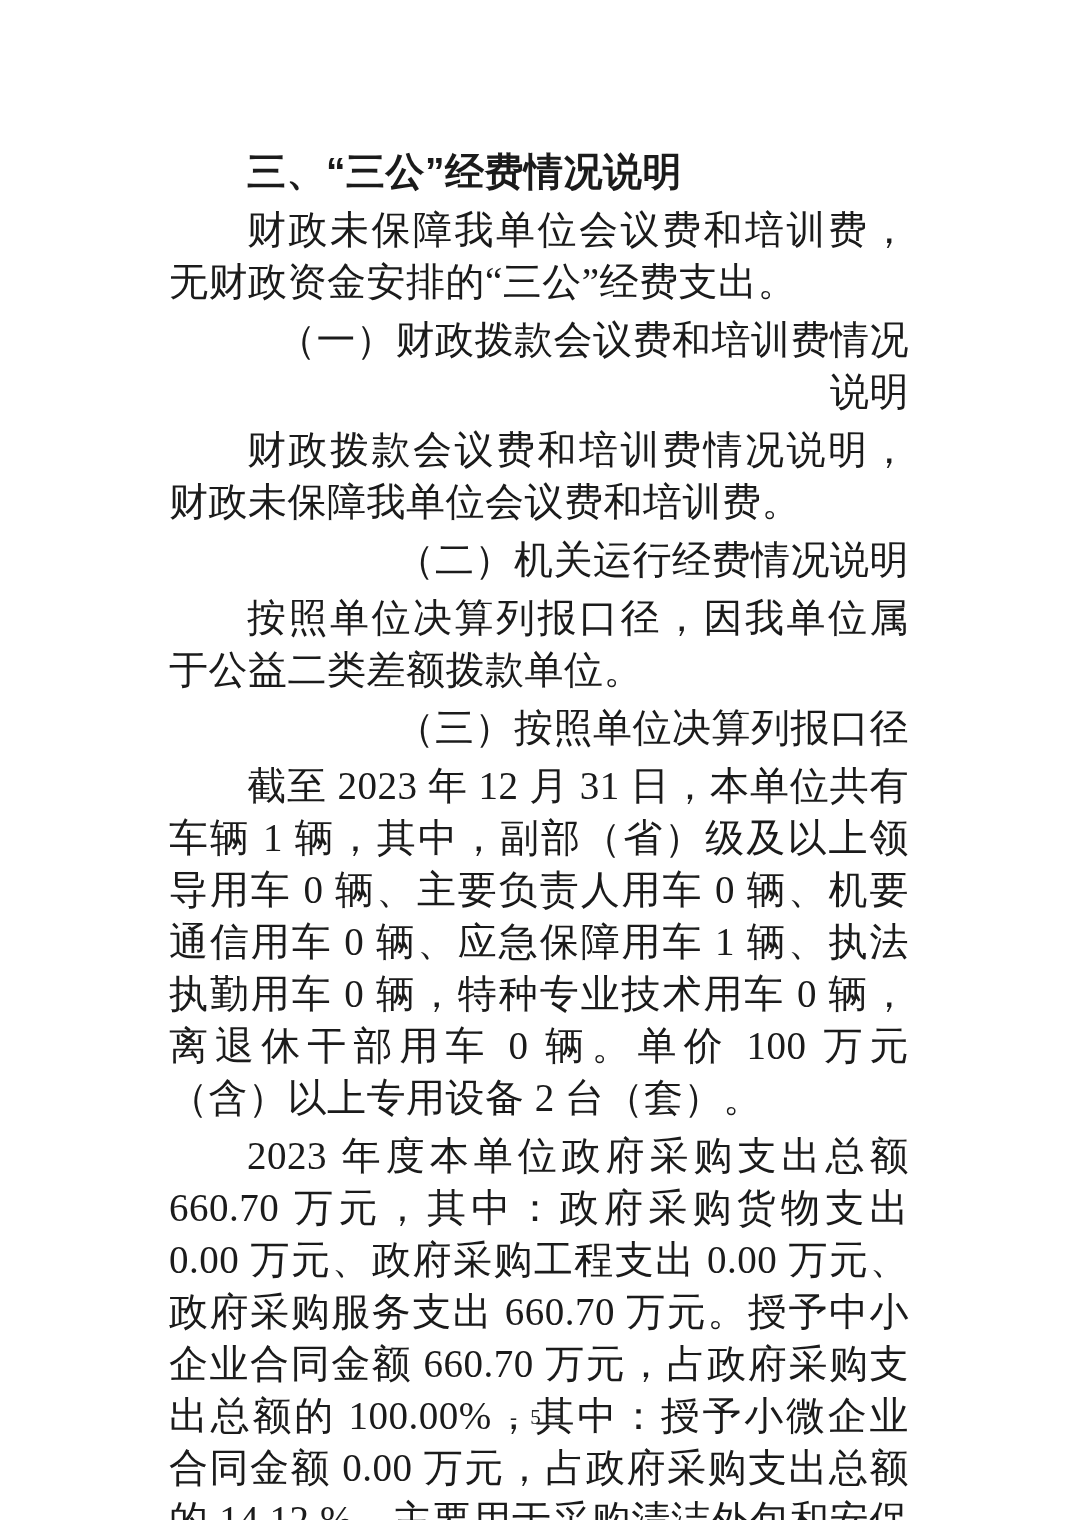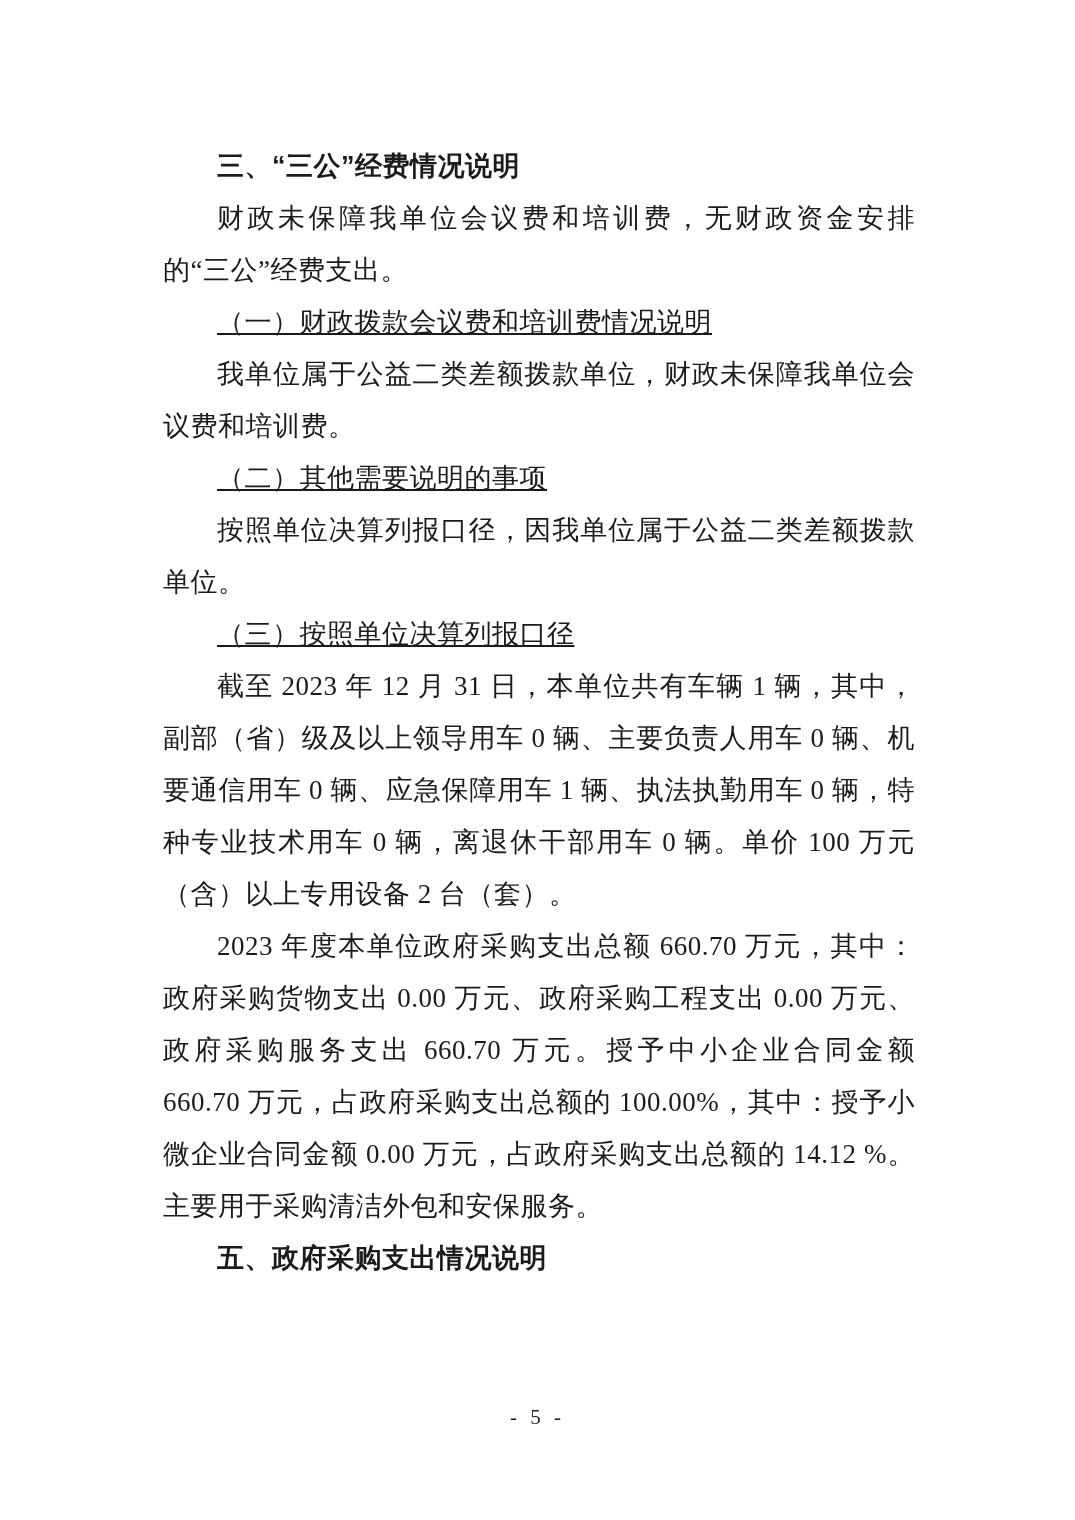--- a/index.html
+++ b/index.html
@@ -19,61 +19,60 @@
     position: absolute;
     top: 0;
     left: 0;
     width: 1075px;
     height: 1520px;
     box-sizing: border-box;
     padding: 140px 160px 0 163px;
     background: #ffffff;
   }
   .page p {
-    margin: 0;
-    font-size: 27px;
+    margin: 6px;
+    font-size: 39px;
     line-height: 52px;
     text-indent: 2em;
     letter-spacing: 0.5px;
   }
   .body-para {
     text-align: justify;
     text-justify: inter-character;
   }
   .heading {
     font-family: "Liberation Sans", sans-serif;
     font-weight: 700;
     text-align: left;
     letter-spacing: 1px;
   }
   .subheading {
-    text-align: left;
-    text-decoration: underline;
+    text-align: right;
   }
   .footer {
     position: absolute;
     top: 1402px;
     left: 0;
     width: 1075px;
     text-align: center;
     font-size: 21px;
     line-height: 30px;
     letter-spacing: 4px;
     color: #222222;
   }
 </style>
 </head>
 <body>
 
 <div class="page">
   <p class="heading">三、“三公”经费情况说明</p>
   <p class="body-para">财政未保障我单位会议费和培训费，无财政资金安排的“三公”经费支出。</p>
   <p class="subheading">（一）财政拨款会议费和培训费情况说明</p>
-  <p class="body-para">我单位属于公益二类差额拨款单位，财政未保障我单位会议费和培训费。</p>
-  <p class="subheading">（二）其他需要说明的事项</p>
+  <p class="body-para">财政拨款会议费和培训费情况说明，财政未保障我单位会议费和培训费。</p>
+  <p class="subheading">（二）机关运行经费情况说明</p>
   <p class="body-para">按照单位决算列报口径，因我单位属于公益二类差额拨款单位。</p>
   <p class="subheading">（三）按照单位决算列报口径</p>
   <p class="body-para">截至 2023 年 12 月 31 日，本单位共有车辆 1 辆，其中，副部（省）级及以上领导用车 0 辆、主要负责人用车 0 辆、机要通信用车 0 辆、应急保障用车 1 辆、执法执勤用车 0 辆，特种专业技术用车 0 辆，离退休干部用车 0 辆。单价 100 万元（含）以上专用设备 2 台（套）。</p>
   <p class="body-para">2023 年度本单位政府采购支出总额 660.70 万元，其中：政府采购货物支出 0.00 万元、政府采购工程支出 0.00 万元、政府采购服务支出 660.70 万元。授予中小企业合同金额 660.70 万元，占政府采购支出总额的 100.00%，其中：授予小微企业合同金额 0.00 万元，占政府采购支出总额的 14.12 %。主要用于采购清洁外包和安保服务。</p>
   <p class="heading">五、政府采购支出情况说明</p>
 </div>
 
 <div class="footer">- 5 -</div>
 
 </body></html>

